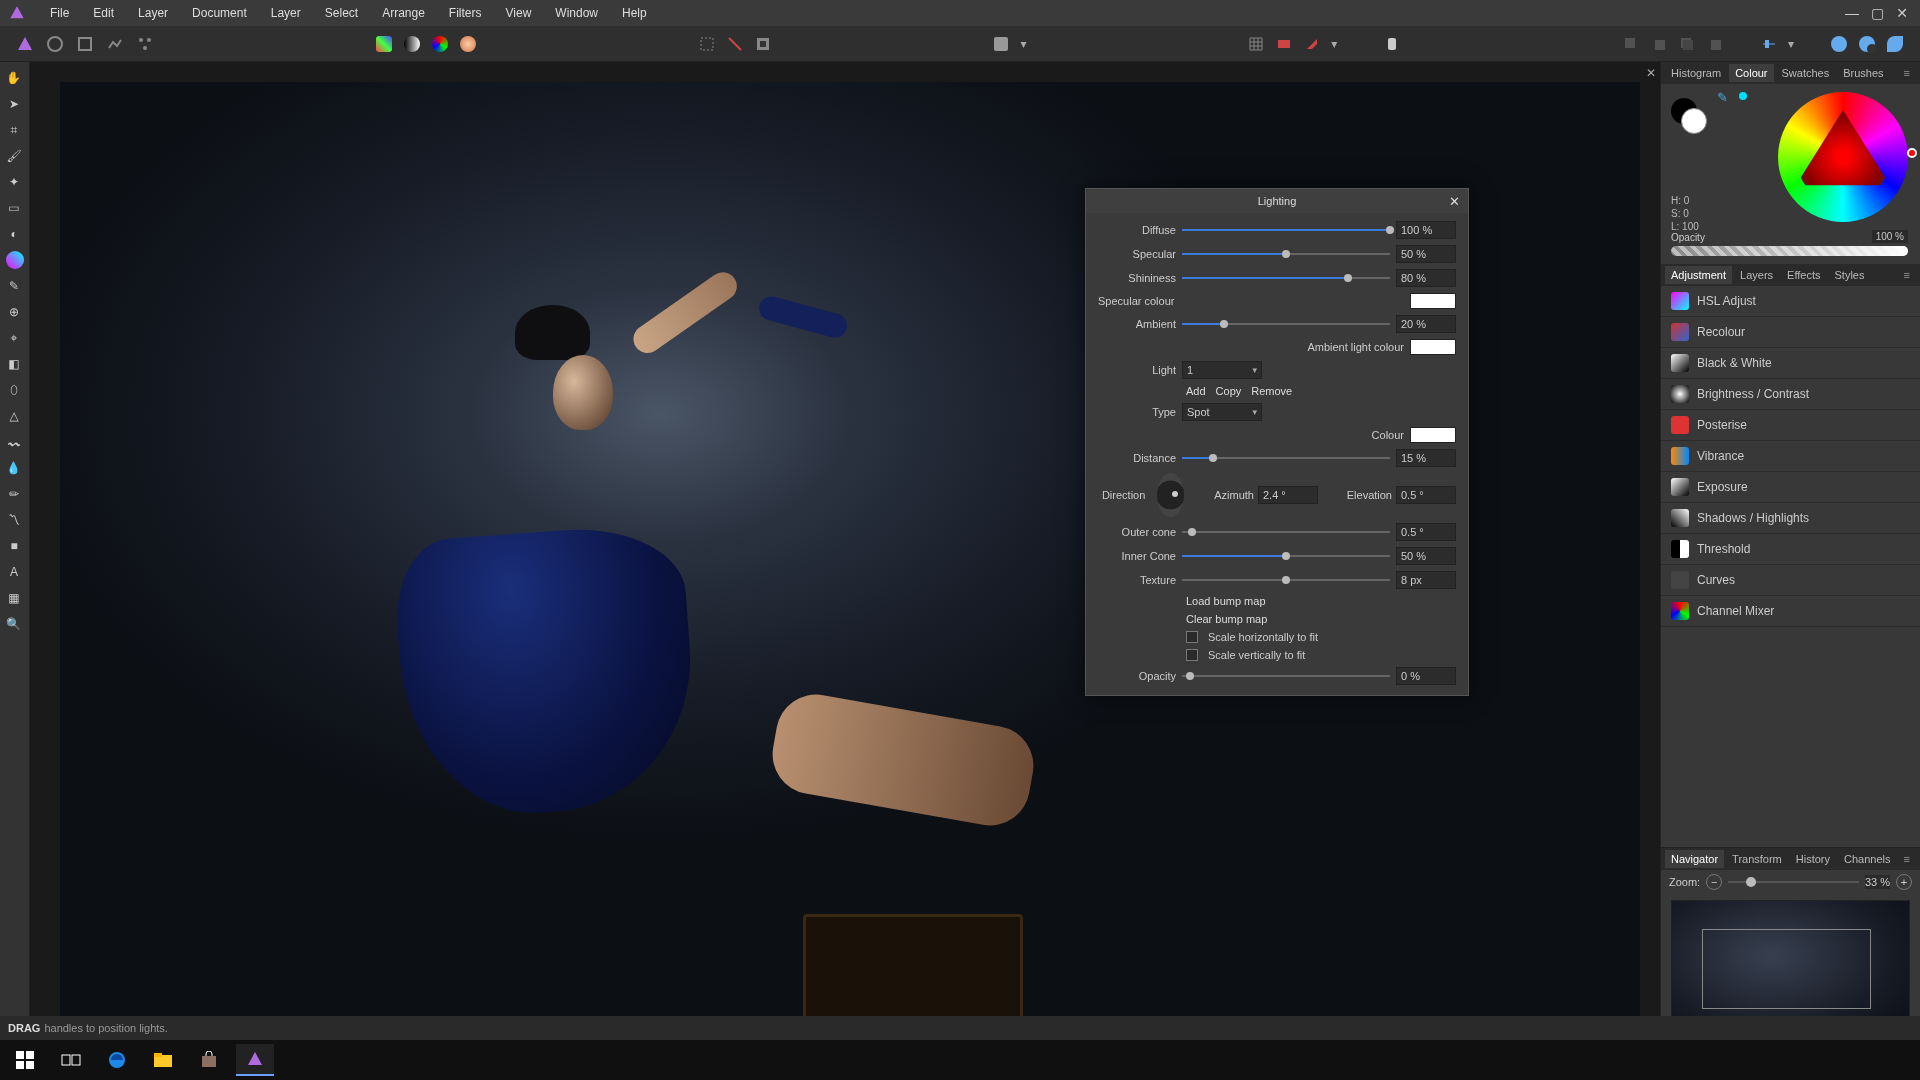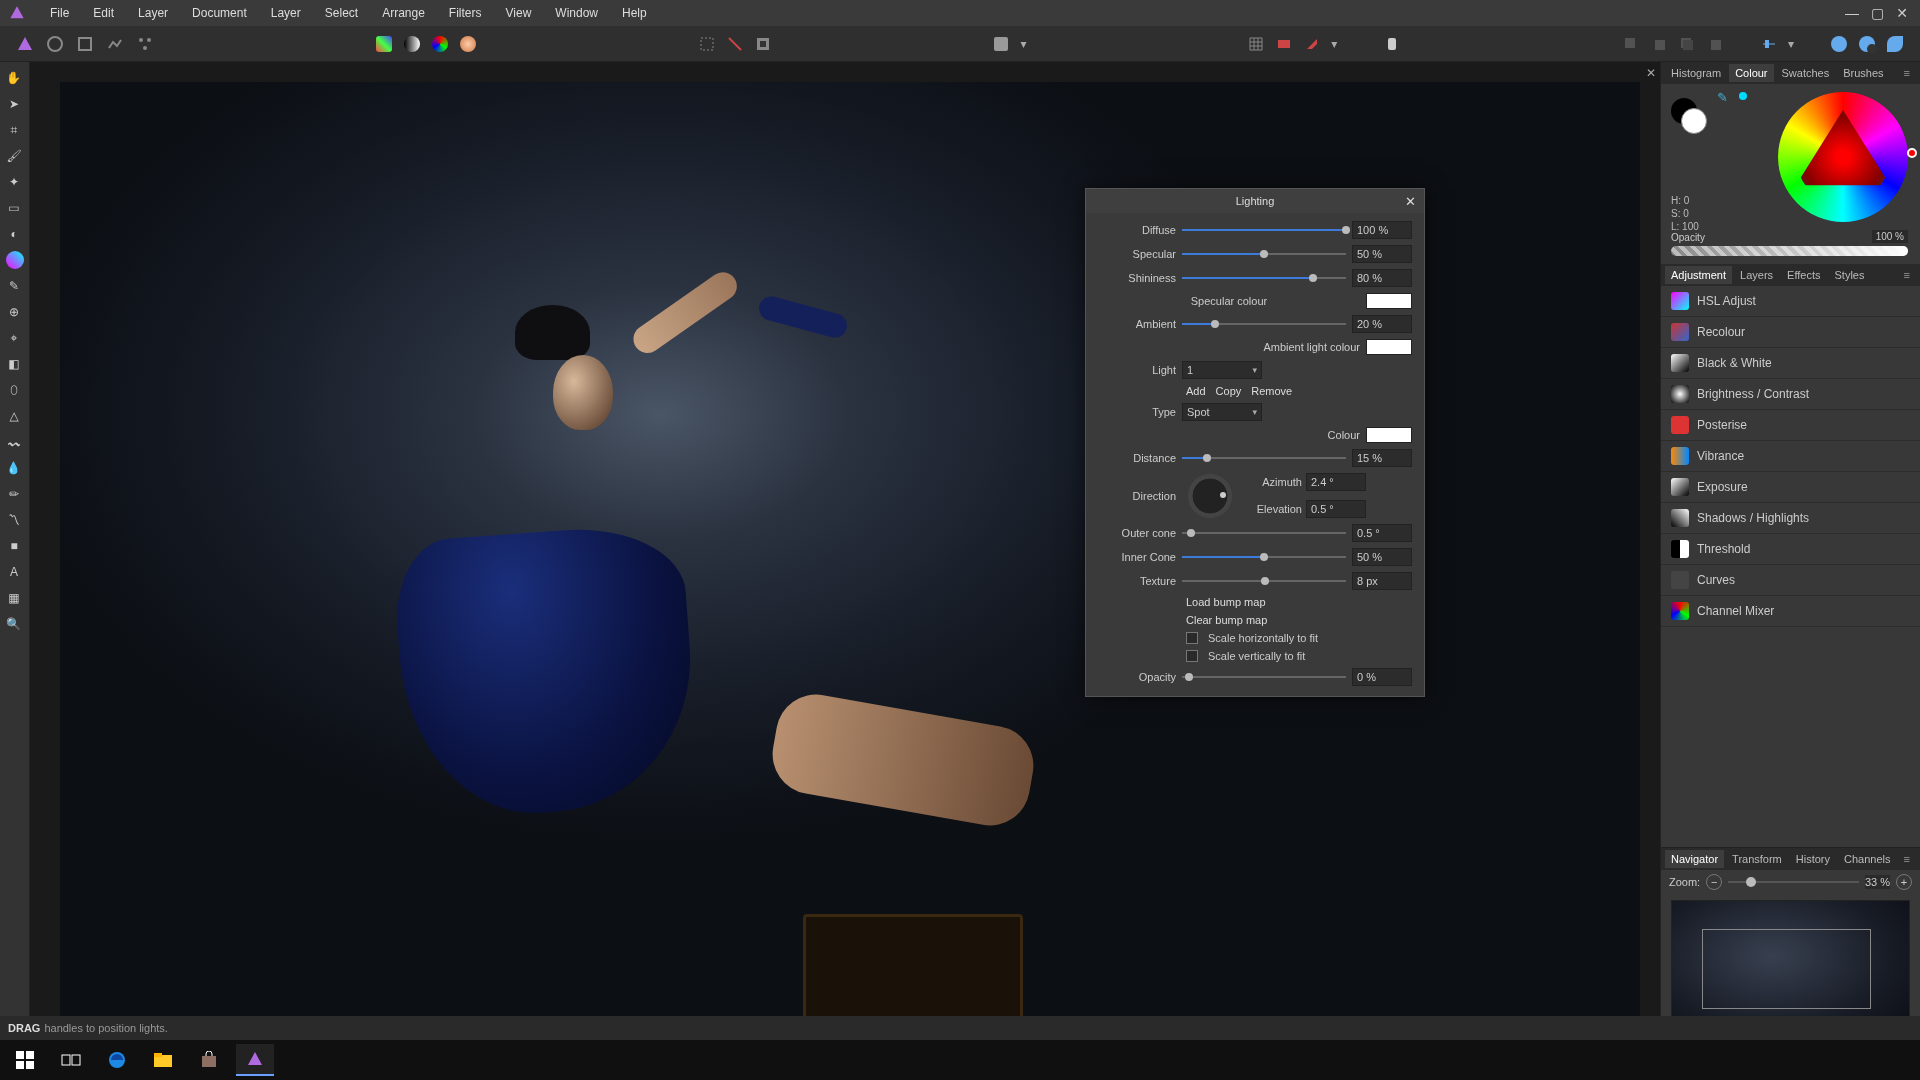--- a/index.html
+++ b/index.html
@@ -53,39 +53,39 @@
 .adj-list{flex:1;overflow:auto}
 .adj-item{display:flex;align-items:center;gap:8px;padding:6px 10px;cursor:pointer;border-bottom:1px solid #2c2c2c}
 .adj-icon{width:18px;height:18px;border-radius:3px;flex-shrink:0}
 .nav-panel{border-top:1px solid #222}
 .nav-controls{display:flex;align-items:center;gap:6px;padding:4px 8px;font-size:11px}
 .nav-controls .track{flex:1;height:2px;background:#555;position:relative}
 .nav-controls .track .dot{position:absolute;left:14%;top:-4px;width:10px;height:10px;background:#bbb;border-radius:50%}
 .nav-controls .zoom-out,.nav-controls .zoom-in{width:16px;height:16px;border:1px solid #777;border-radius:50%;display:flex;align-items:center;justify-content:center;cursor:pointer}
 .nav-preview{margin:6px 10px 10px;height:140px;background:radial-gradient(ellipse at 42% 40%,#384050,#181c26 60%,#0a0c12);position:relative;border:1px solid #222}
 .nav-preview .view-box{position:absolute;inset:28px 38px 30px 30px;border:1px solid #888}
-.dialog{position:absolute;left:1085px;top:188px;width:340px;background:#3a3a3a;border:1px solid #555;box-shadow:0 0 20px rgba(0,0,0,.6);font-size:11px}
+.dialog{position:absolute;left:1085px;top:188px;width:384px;background:#3a3a3a;border:1px solid #555;box-shadow:0 0 20px rgba(0,0,0,.6);font-size:11px}
 .dialog-title{padding:6px 10px;text-align:center;color:#ddd;position:relative;background:#3f3f3f}
 .dialog-title .x{position:absolute;right:8px;top:5px;cursor:pointer;font-size:13px}
 .dialog-body{padding:8px 12px 4px}
 .drow{display:flex;align-items:center;gap:6px;margin-bottom:6px}
 .drow .lbl{width:78px;text-align:right;color:#ccc}
 .drow .slider{flex:1;height:12px;position:relative}
 .drow .slider .bar{position:absolute;left:0;right:0;top:5px;height:2px;background:#666}
 .drow .slider .fill{position:absolute;left:0;top:5px;height:2px;background:#3c7bd9}
 .drow .slider .thumb{position:absolute;top:2px;width:8px;height:8px;background:#bbb;border-radius:50%}
 .drow .val{width:60px;height:18px;background:#2c2c2c;display:flex;align-items:center;padding:0 4px;border:1px solid #222}
 .drow .swatch{width:46px;height:16px;border:1px solid #222}
 .drow .select{width:80px;height:18px;background:#2c2c2c;border:1px solid #222;position:relative;padding:0 4px;display:flex;align-items:center}
 .drow .select::after{content:"▾";position:absolute;right:4px;color:#aaa;font-size:9px}
 .btn-row{display:flex;gap:10px;padding-left:88px;margin-bottom:6px}
 .link-btn{color:#ddd;cursor:pointer}
 .dirwheel{width:44px;height:44px;border-radius:50%;background:radial-gradient(circle,#222 55%,#444 57%);position:relative;margin:0 6px}
 .dirwheel .dot{position:absolute;width:6px;height:6px;background:#ccc;border-radius:50%;right:6px;top:18px}
-.dir-vals{display:flex;flex-direction:column;gap:9px}
+.dir-vals{display:flex;flex-direction:row;gap:16px}
 .dir-vals .pair{display:flex;align-items:center;gap:4px}
 .dir-vals .pair .l{width:58px;text-align:right}
 .chk{width:12px;height:12px;border:1px solid #777;background:#2a2a2a;display:inline-block;margin-right:4px}
 .dialog-footer{display:flex;gap:8px;padding:8px 12px 10px;align-items:center}
 .preview-icons{display:flex;gap:3px}
 .preview-icons span{width:14px;height:14px;border-radius:50%;display:inline-block}
 .dlg-btn{padding:3px 16px;background:#4a4a4a;border:1px solid #666;cursor:pointer}
 
 .win-task{position:fixed;left:0;right:0;bottom:0;height:40px;background:#101010;display:flex;align-items:center;gap:8px;padding:0 6px;z-index:100}
 .win-task .task-icon{width:38px;height:32px;display:flex;align-items:center;justify-content:center;cursor:pointer}
@@ -457,21 +457,21 @@
     <div class="drow">
         <span class="lbl">Shininess</span>
         <span class="slider">
           <span class="bar"></span>
           <span class="fill" style="width:80%"></span>
           <span class="thumb" style="left:calc(80% - 4px)"></span>
         </span>
         <span class="val">80 %</span>
       </div>
     <div class="drow">
-        <span class="lbl" style="flex:1;text-align:center">Specular colour</span>
+        <span class="lbl" style="flex:1;text-align:left">Specular colour</span>
         <span class="swatch" style="background:#fff"></span>
       </div>
     <div class="drow">
         <span class="lbl">Ambient</span>
         <span class="slider">
           <span class="bar"></span>
           <span class="fill" style="width:20%"></span>
           <span class="thumb" style="left:calc(20% - 4px)"></span>
         </span>
         <span class="val">20 %</span>

